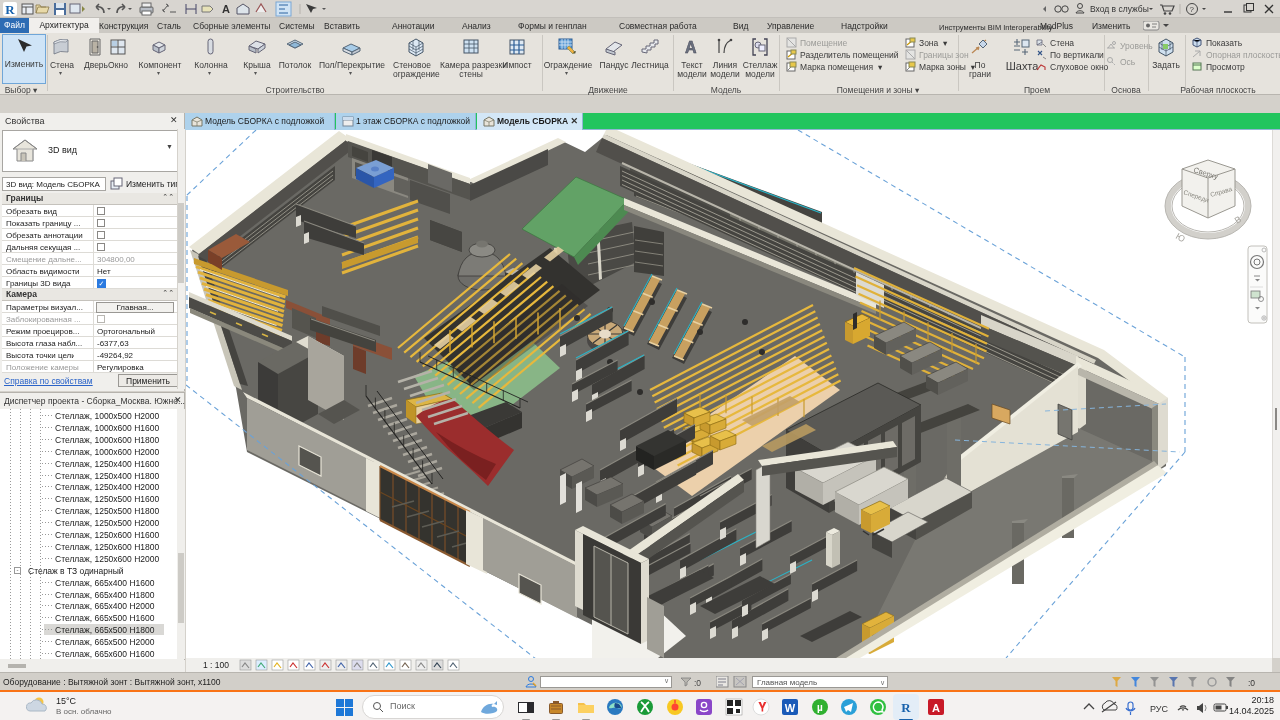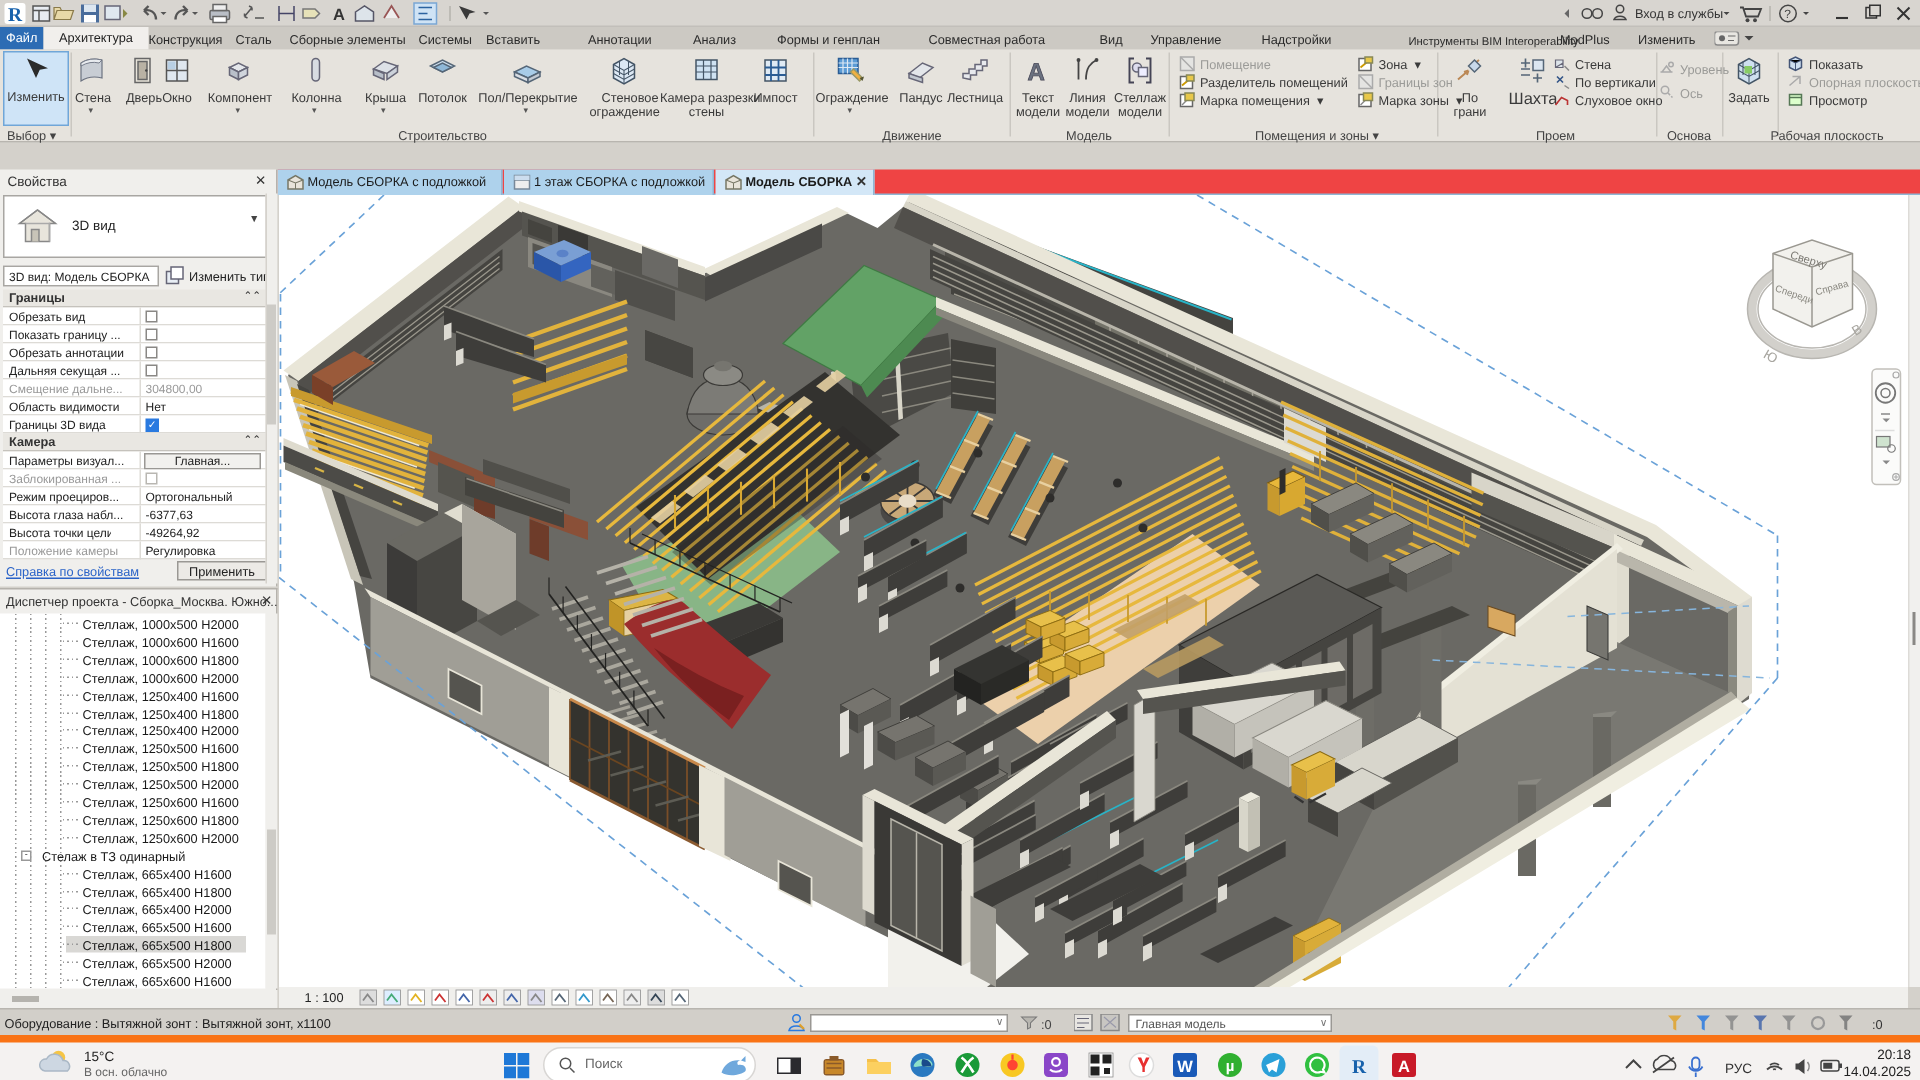--- a/index.html
+++ b/index.html
@@ -154,21 +154,21 @@
       <path d="M2 12l8-4 9 4-8 4z" fill="#a8cce8" stroke="#567"></path>
       <path d="M2 12v3l9 4v-3z" fill="#d8dde3" stroke="#567"></path>
       <path d="M19 12v3l-8 4v-3z" fill="#c2c9d2" stroke="#567"></path>
     </svg>
 <div class="abs" style="left:314px;top:27px;width:76px;text-align:center;font-size:8.5px;color:#3a3a3a;white-space:nowrap">Пол/Перекрытие</div>
 <div class="abs" style="left:349px;top:36px;font-size:6px;color:#555">▾</div>
 <svg class="abs" style="left:405px;top:3px" width="22" height="22" viewBox="0 0 22 22">
       <path d="M4 7l7-4 7 4v9l-7 4-7-4z" fill="#dce8f4" stroke="#456"></path>
       <path d="M4 7l7 4 7-4M11 11v9M4 10l7 4 7-4M4 13l7 4 7-4M8 5v9M14 5v9" stroke="#456" fill="none" stroke-width="0.7"></path>
     </svg>
-<div class="abs" style="left:393px;top:27px;width:46px;text-align:right;font-size:8.5px;color:#3a3a3a;white-space:nowrap">Стеновое</div>
+<div class="abs" style="left:393px;top:27px;width:46px;text-align:left;font-size:8.5px;color:#3a3a3a;white-space:nowrap">Стеновое</div>
 <div class="abs" style="left:393px;top:36px;width:46px;text-align:center;font-size:8.5px;color:#3a3a3a;white-space:nowrap">ограждение</div>
 <svg class="abs" style="left:460px;top:3px" width="22" height="22" viewBox="0 0 22 22">
       <rect x="4" y="4" width="14" height="13" fill="#cfe2f2" stroke="#456"></rect>
       <path d="M4 8h14M4 12h14M9 4v13M14 4v13" stroke="#456" stroke-width="0.8"></path>
     </svg>
 <div class="abs" style="left:440px;top:27px;width:62px;text-align:center;font-size:8.5px;color:#3a3a3a;white-space:nowrap">Камера разрезки</div>
 <div class="abs" style="left:440px;top:36px;width:62px;text-align:center;font-size:8.5px;color:#3a3a3a;white-space:nowrap">стены</div>
 <svg class="abs" style="left:506px;top:3px" width="22" height="22" viewBox="0 0 22 22">
       <rect x="4" y="4" width="14" height="14" fill="#dfeaf4" stroke="#456"></rect>
       <path d="M8 4v14M13 4v14M4 9h14M4 14h14" stroke="#2a5c94" stroke-width="1.2"></path>
@@ -293,21 +293,21 @@
 <svg class="abs" style="left:1192px;top:16px" width="11" height="11" viewBox="0 0 11 11">
       <path d="M1 8l7-6m-5 0h5v5" stroke="#aaa" fill="none"></path>
     </svg>
 <div class="abs" style="left:1206px;top:17px;font-size:8.5px;color:#9b9b98;white-space:nowrap">Опорная плоскость</div>
 <svg class="abs" style="left:1192px;top:28px" width="11" height="11" viewBox="0 0 11 11">
       <rect x="1" y="2" width="8" height="7" fill="#dfc" stroke="#575"></rect>
       <path d="M1 4h8" stroke="#575"></path>
     </svg>
 <div class="abs" style="left:1206px;top:29px;font-size:8.5px;color:#3a3a3a;white-space:nowrap">Просмотр</div>
 </div>
-<div class="abs" style="left:185px;top:113px;width:1095px;height:17px;background:#ef4444;border-bottom:1px solid #8fb6d4">
+<div class="abs" style="left:185px;top:113px;width:1095px;height:17px;background:#22c55e;border-bottom:1px solid #8fb6d4">
 <div class="abs" style="left:0px;top:0;width:150px;height:17px;background:#aed2ec;border-right:1px solid #8fb6d4;font-size:8.5px;font-weight:normal;color:#1b1b1b;line-height:16px">
 <svg class="abs" style="left:6px;top:3px" width="12" height="11" viewBox="0 0 12 11">
         <path d="M1 4l5-3 5 3v6H1z" fill="#e8e4da" stroke="#776"></path>
         <path d="M1 4l5 2 5-2M6 6v4" stroke="#776" fill="none" stroke-width="0.7"></path>
       </svg>
 <span style="margin-left:20px">Модель СБОРКА с подложкой</span>
 </div>
 <div class="abs" style="left:151px;top:0;width:140px;height:17px;background:#aed2ec;border-right:1px solid #8fb6d4;font-size:8.5px;font-weight:normal;color:#1b1b1b;line-height:16px">
 <svg class="abs" style="left:6px;top:3px" width="12" height="11" viewBox="0 0 12 11">
         <rect x="1" y="1" width="10" height="9" fill="#eee" stroke="#789"></rect>
@@ -1074,21 +1074,21 @@
 <path d="M0 2h9l-3.5 4v6l-2-1V6z" fill="#e0a22a" opacity="0.85"></path>
 <path d="M19 2h9l-3.5 4v6l-2-1V6z" fill="#2a7ae0" opacity="0.85"></path>
 <path d="M38 2h9l-3.5 4v6l-2-1V6z" fill="#888" opacity="0.85"></path>
 <path d="M57 2h9l-3.5 4v6l-2-1V6z" fill="#46a" opacity="0.85"></path>
 <path d="M76 2h9l-3.5 4v6l-2-1V6z" fill="#888" opacity="0.85"></path>
 <circle cx="100" cy="7" r="4" fill="none" stroke="#999" stroke-width="1.5"></circle>
 <path d="M114 2h9l-3.5 4v6l-2-1V6z" fill="#777" opacity="0.85"></path>
 <text x="136" y="11" font-size="8.5" fill="#333">:0</text>
 </svg>
   </div>
-<div class="abs" style="left:0;top:690px;width:1280px;height:30px;background:#f4f2f1;border-top:5px solid #f97316">
+<div class="abs" style="left:0;top:690px;width:1280px;height:30px;background:#f4f2f1;border-top:2px solid #f97316">
 <svg class="abs" style="left:26px;top:4px" width="24" height="22" viewBox="0 0 24 22">
       <circle cx="13" cy="6" r="4.5" fill="#f5c546"></circle>
       <path d="M4 15a4 4 0 0 1 1-8 6 6 0 0 1 11 1 4 4 0 0 1 3 7z" fill="#cdd7e2" stroke="#aab8c6"></path>
     </svg>
 <div class="abs" style="left:56px;top:694px;font-size:9px;color:#222;position:fixed"></div>
 <div class="abs" style="left:56px;top:4px;font-size:9px;color:#222">15°C</div>
 <div class="abs" style="left:56px;top:15px;font-size:8px;color:#666">В осн. облачно</div>
 <svg class="abs" style="left:336px;top:7px" width="17" height="17" viewBox="0 0 17 17">
       <rect x="0" y="0" width="8" height="8" fill="#1e78d7"></rect>
       <rect x="9" y="0" width="8" height="8" fill="#1e78d7"></rect>

